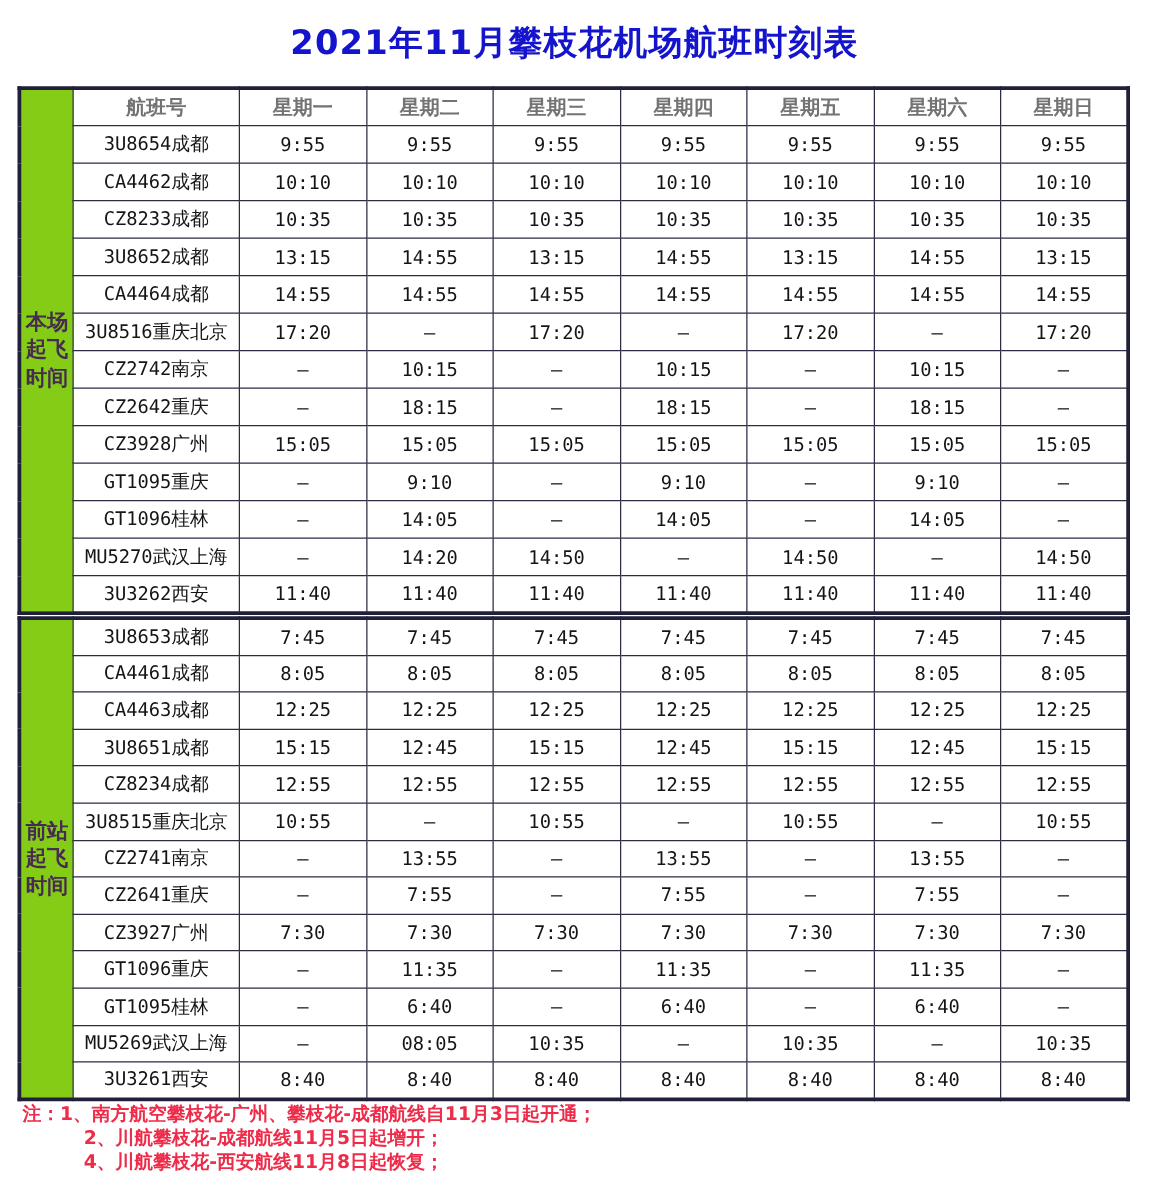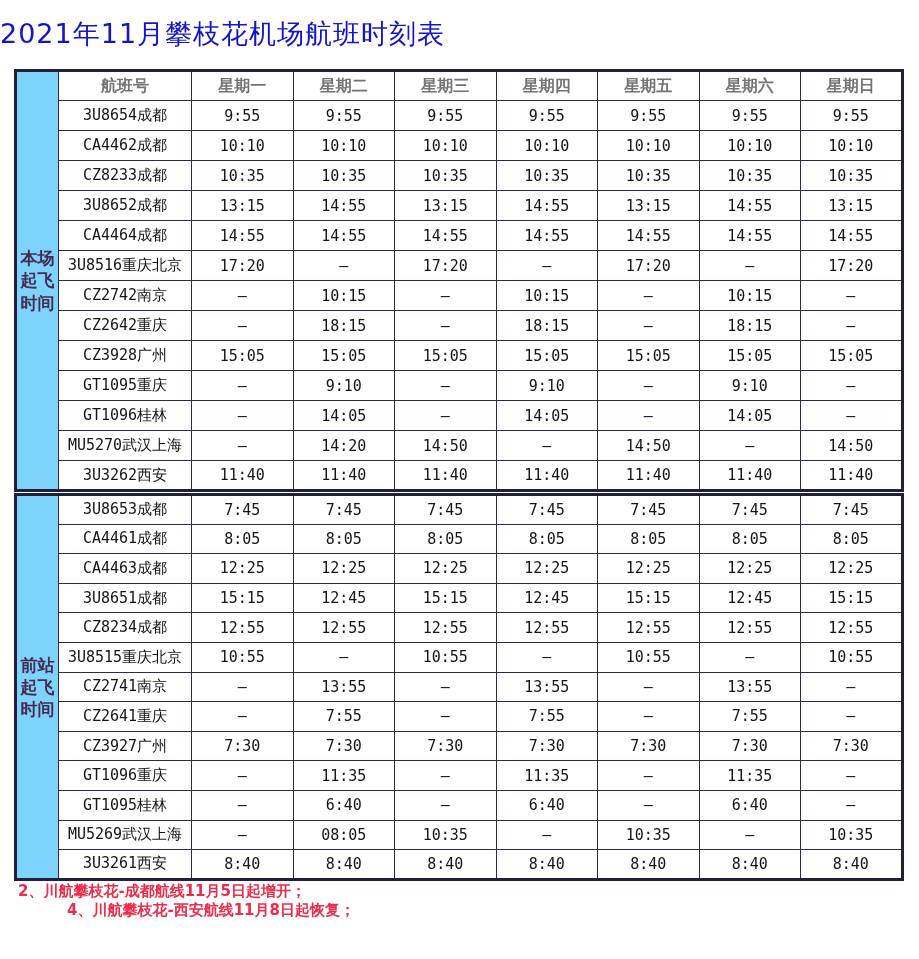--- a/index.html
+++ b/index.html
@@ -3,21 +3,21 @@
 <meta charset="utf-8">
 <style>
   html, body { margin:0; padding:0; }
   body {
     width:919px; height:959px; background:#ffffff; position:relative;
     font-family:"DejaVu Sans","Liberation Sans",sans-serif;
     overflow:hidden;
   }
   .title {
     position:absolute; top:16px; left:0; width:100%; margin:0;
-    text-align:left; font-size:27px; font-weight:normal;
+    text-align:center; font-size:27px; font-weight:bold;
     color:#1414cc; letter-spacing:1px;
   }
   table.sched {
     position:absolute; left:14px; width:887px;
     border-collapse:collapse; table-layout:fixed;
     border:3px solid #20203a;
     background:#ffffff;
   }
   .t1 { top:69px; }
   .t2 { top:493px; }
@@ -30,21 +30,21 @@
   .t2 tr { height:29.6px; }
   .sched th {
     font-size:16px; font-weight:bold; color:#737373;
   }
   td.flight, td.time {
     font-family:"DejaVu Sans Mono","Liberation Mono",monospace;
     font-size:15px; color:#151515;
   }
   td.label-cell {
     font-size:17px; font-weight:bold; color:#472a52; line-height:1.3;
-    background:#7dd3fc;
+    background:#84cc16;
   }
   .notes {
     position:absolute; left:18px; top:882px;
     color:#ee2b49; font-weight:bold; font-size:15px; line-height:19px;
   }
   .note-line + .note-line { padding-left:49px; }
 </style>
 </head>
 <body>
 
@@ -357,16 +357,17 @@
           <td class="time">8:40</td>
           <td class="time">8:40</td>
           <td class="time">8:40</td>
           <td class="time">8:40</td>
           <td class="time">8:40</td>
         </tr>
       </tbody>
     </table>
 
   <div class="notes">
+      <div class="note-line">注：1、南方航空攀枝花-广州、攀枝花-成都航线自11月3日起开通；</div>
       <div class="note-line">2、川航攀枝花-成都航线11月5日起增开；</div>
       <div class="note-line">4、川航攀枝花-西安航线11月8日起恢复；</div>
     </div>
 </div>
 
 </body></html>

